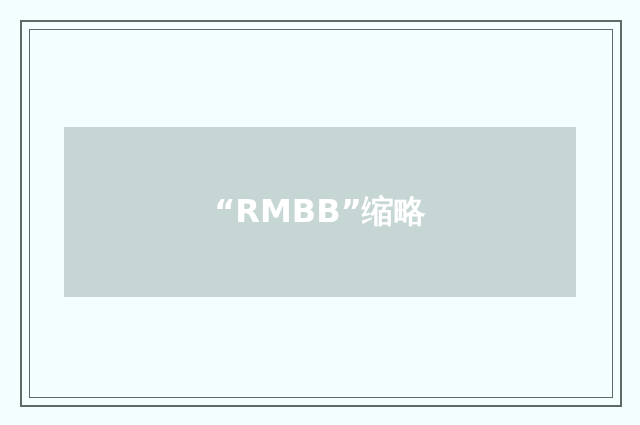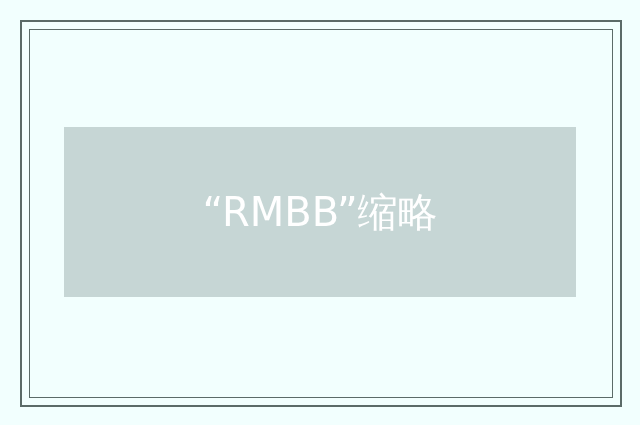--- a/index.html
+++ b/index.html
@@ -24,22 +24,22 @@
     }
     .placeholder {
       position: absolute;
       left: 64px; top: 127px;
       width: 512px; height: 170px;
       background: #c6d6d5;
       display: flex; align-items: center; justify-content: center;
     }
     .placeholder-text {
       color: #ffffff;
-      font-size: 40px;
-      font-weight: normal;
+      font-size: 32px;
+      font-weight: bold;
       letter-spacing: 0px;
     }
   </style>
 </head>
 <body>
 
 <div class="outer-frame"></div>
 <div class="inner-frame"></div>
 <div class="placeholder">
   <span class="placeholder-text">“RMBB”缩略</span>

